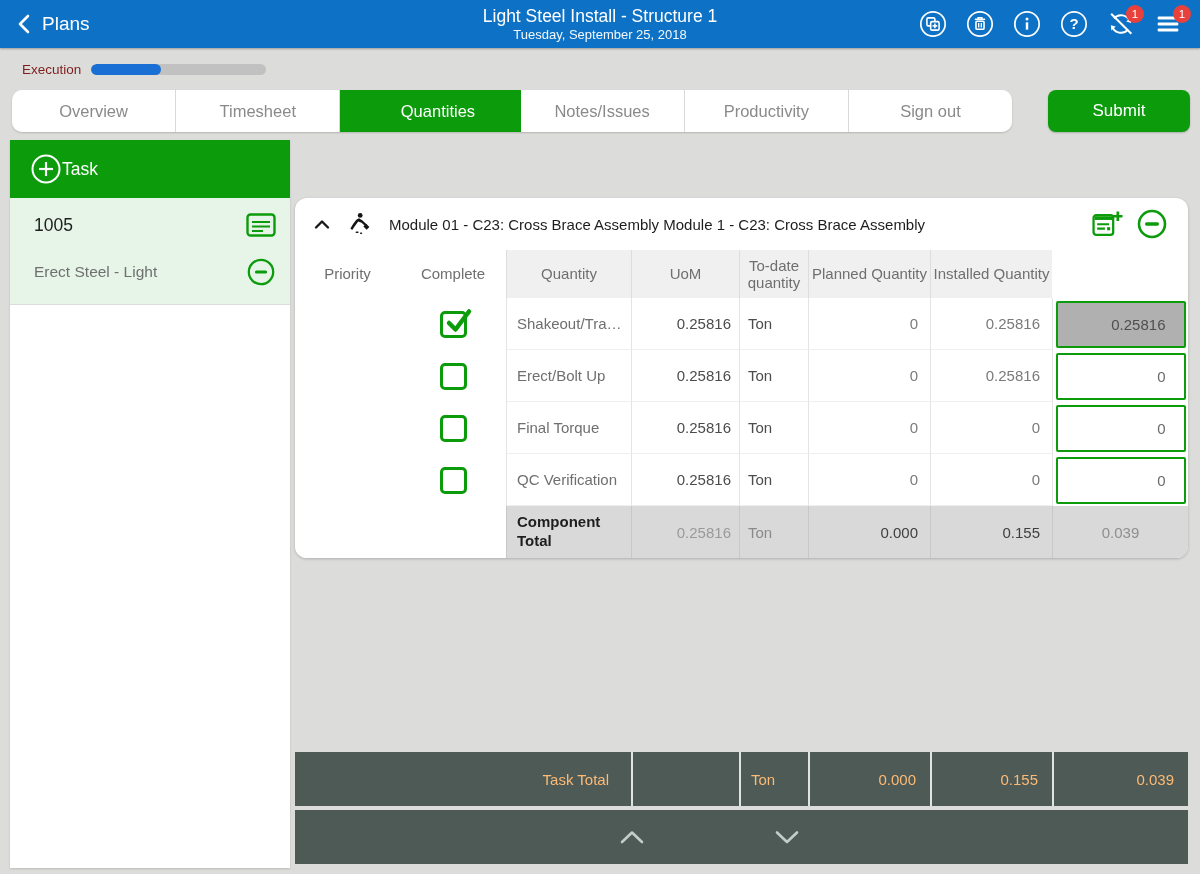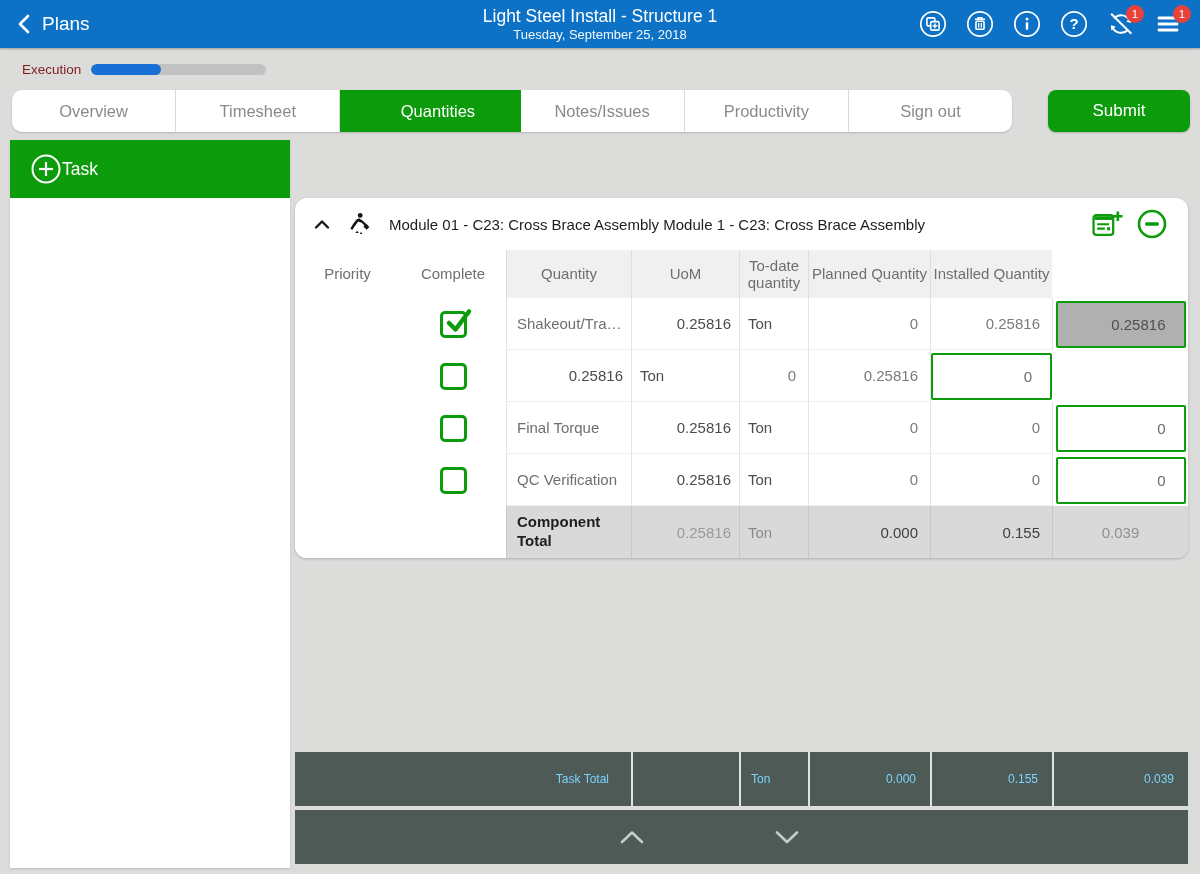--- a/index.html
+++ b/index.html
@@ -90,21 +90,21 @@
   .trow-total .tcell { height:52px; background:#d9d9d9; border-left:1px solid #c8c8c8; display:flex;
                        align-items:center; font-size:15px; }
   .trow-total .tcell.white { background:#fff; border-left:none; }
   .t-label { padding-left:10px; font-weight:bold; font-size:13.5px; color:#1e1e1e; line-height:1.25; }
   .t-qty { justify-content:flex-end; padding-right:8px; color:#9a9a9a; }
   .t-uom { padding-left:8px; color:#8a8a8a; }
   .t-todate, .t-planned { justify-content:flex-end; padding-right:12px; color:#3f3f3f; }
   .t-installed { justify-content:center; color:#8f8f8f; }
 
   .task-total-bar { position:absolute; left:0; top:612px; width:893px; height:54px; background:#4d5a56; }
-  .dcell { display:flex; align-items:center; color:#7dd3fc; font-size:12px; border-left:2px solid #dfe4e2; height:54px; }
+  .dcell { display:flex; align-items:center; color:#fdba74; font-size:15px; border-left:2px solid #dfe4e2; height:54px; }
   .dcell:first-child { border-left:none; }
   .d-label { justify-content:flex-end; padding-right:22px; }
   .d-uom { padding-left:10px; }
   .d-todate, .d-planned, .d-installed { justify-content:flex-end; padding-right:14px; }
 
   .pager-bar { position:absolute; left:0; top:670px; width:893px; height:54px; background:#4d5a56; }
   .pager-btn { position:absolute; top:0; width:60px; height:54px; display:flex; align-items:center;
                justify-content:center; cursor:pointer; }
   .pager-up { left:307px; }
   .pager-down { left:462px; }
@@ -201,20 +201,42 @@
   <aside class="task-panel">
     <div class="panel-header">
       <span style="display:flex;">
         <svg width="32" height="32" viewBox="0 0 32 32">
           <circle cx="16" cy="16" r="13.5" fill="none" stroke="#fff" stroke-width="2"></circle>
           <line x1="16" y1="9" x2="16" y2="23" stroke="#fff" stroke-width="2.2"></line>
           <line x1="9" y1="16" x2="23" y2="16" stroke="#fff" stroke-width="2.2"></line>
         </svg>
       </span>
       <span>Task</span>
+    </div>
+    <div class="task-item">
+      <div class="ti-row">
+        <span class="ti-code">1005</span>
+        <span style="display:flex;">
+          <svg width="30" height="24" viewBox="0 0 30 24">
+            <rect x="1.5" y="1.5" width="27" height="21" rx="3" fill="none" stroke="#0b9b0b" stroke-width="2.4"></rect>
+            <line x1="6" y1="9" x2="24" y2="9" stroke="#0b9b0b" stroke-width="2"></line>
+            <line x1="6" y1="13.5" x2="24" y2="13.5" stroke="#0b9b0b" stroke-width="2"></line>
+            <line x1="6" y1="18" x2="17" y2="18" stroke="#0b9b0b" stroke-width="2"></line>
+          </svg>
+        </span>
+      </div>
+      <div class="ti-row">
+        <span class="ti-name">Erect Steel - Light</span>
+        <span style="display:flex;">
+          <svg width="30" height="30" viewBox="0 0 32 32">
+            <circle cx="16" cy="16" r="13" fill="none" stroke="#0b9b0b" stroke-width="2.4"></circle>
+            <rect x="9.5" y="14.4" width="13" height="3.2" rx="1.6" fill="#0b9b0b"></rect>
+          </svg>
+        </span>
+      </div>
     </div>
   </aside>
 
   <section class="comp-area">
 
 
     <div class="comp-card">
 
       <div class="card-head">
         <span style="display:flex;">
@@ -278,20 +300,21 @@
         <div class="cell c-installed">
           <div class="qty-input filled">0.25816</div>
         </div>
       </div>
 
       <div class="tgrid trow">
         <div class="cell"></div>
         <div class="cell">
           <div class="checkbox"></div>
         </div>
+        <div class="cell b c-step">Erect/Bolt Up</div>
         <div class="cell b c-qty">0.25816</div>
         <div class="cell b c-uom">Ton</div>
         <div class="cell b c-todate">0</div>
         <div class="cell b c-planned">0.25816</div>
         <div class="cell c-installed">
           <div class="qty-input">0</div>
         </div>
       </div>
 
       <div class="tgrid trow">

